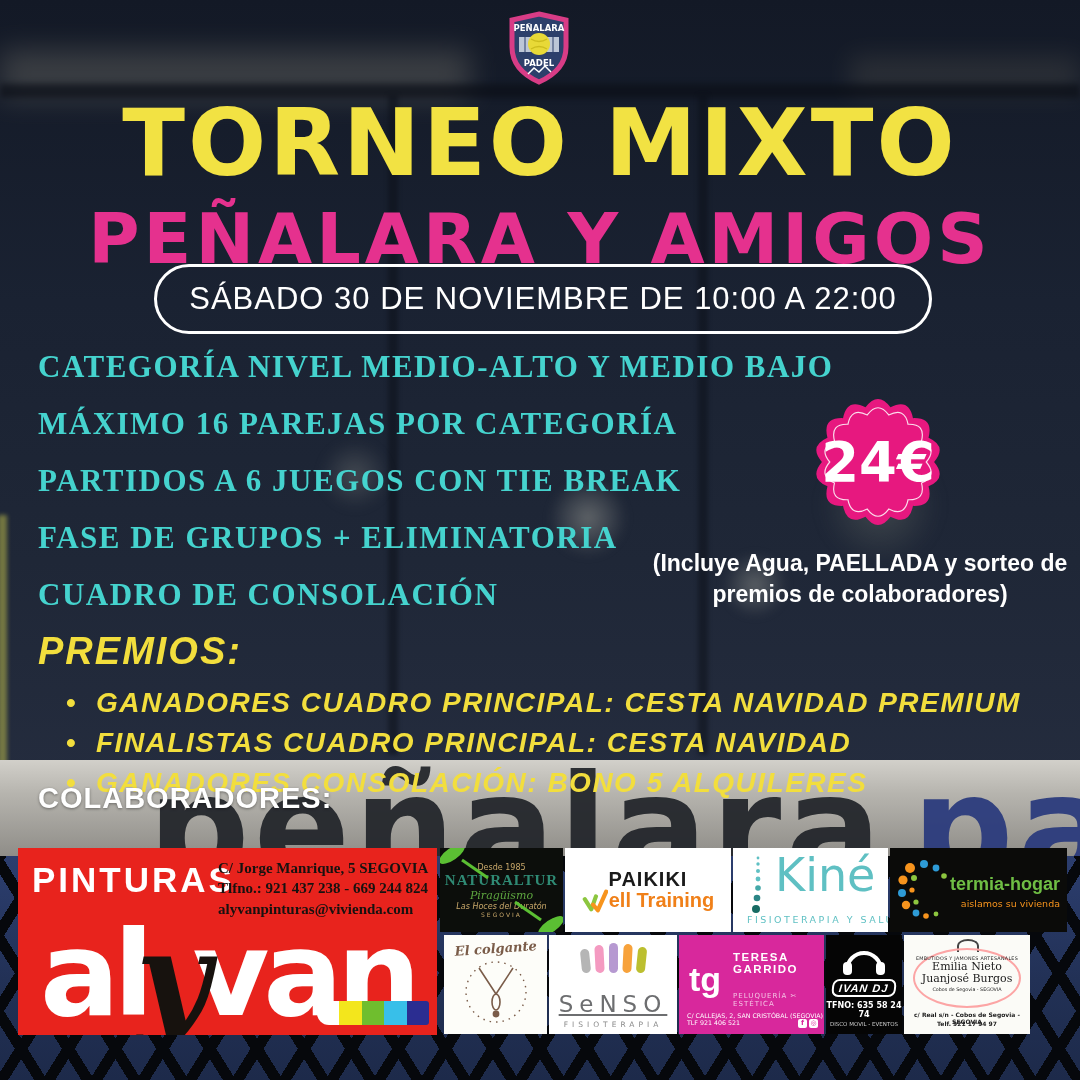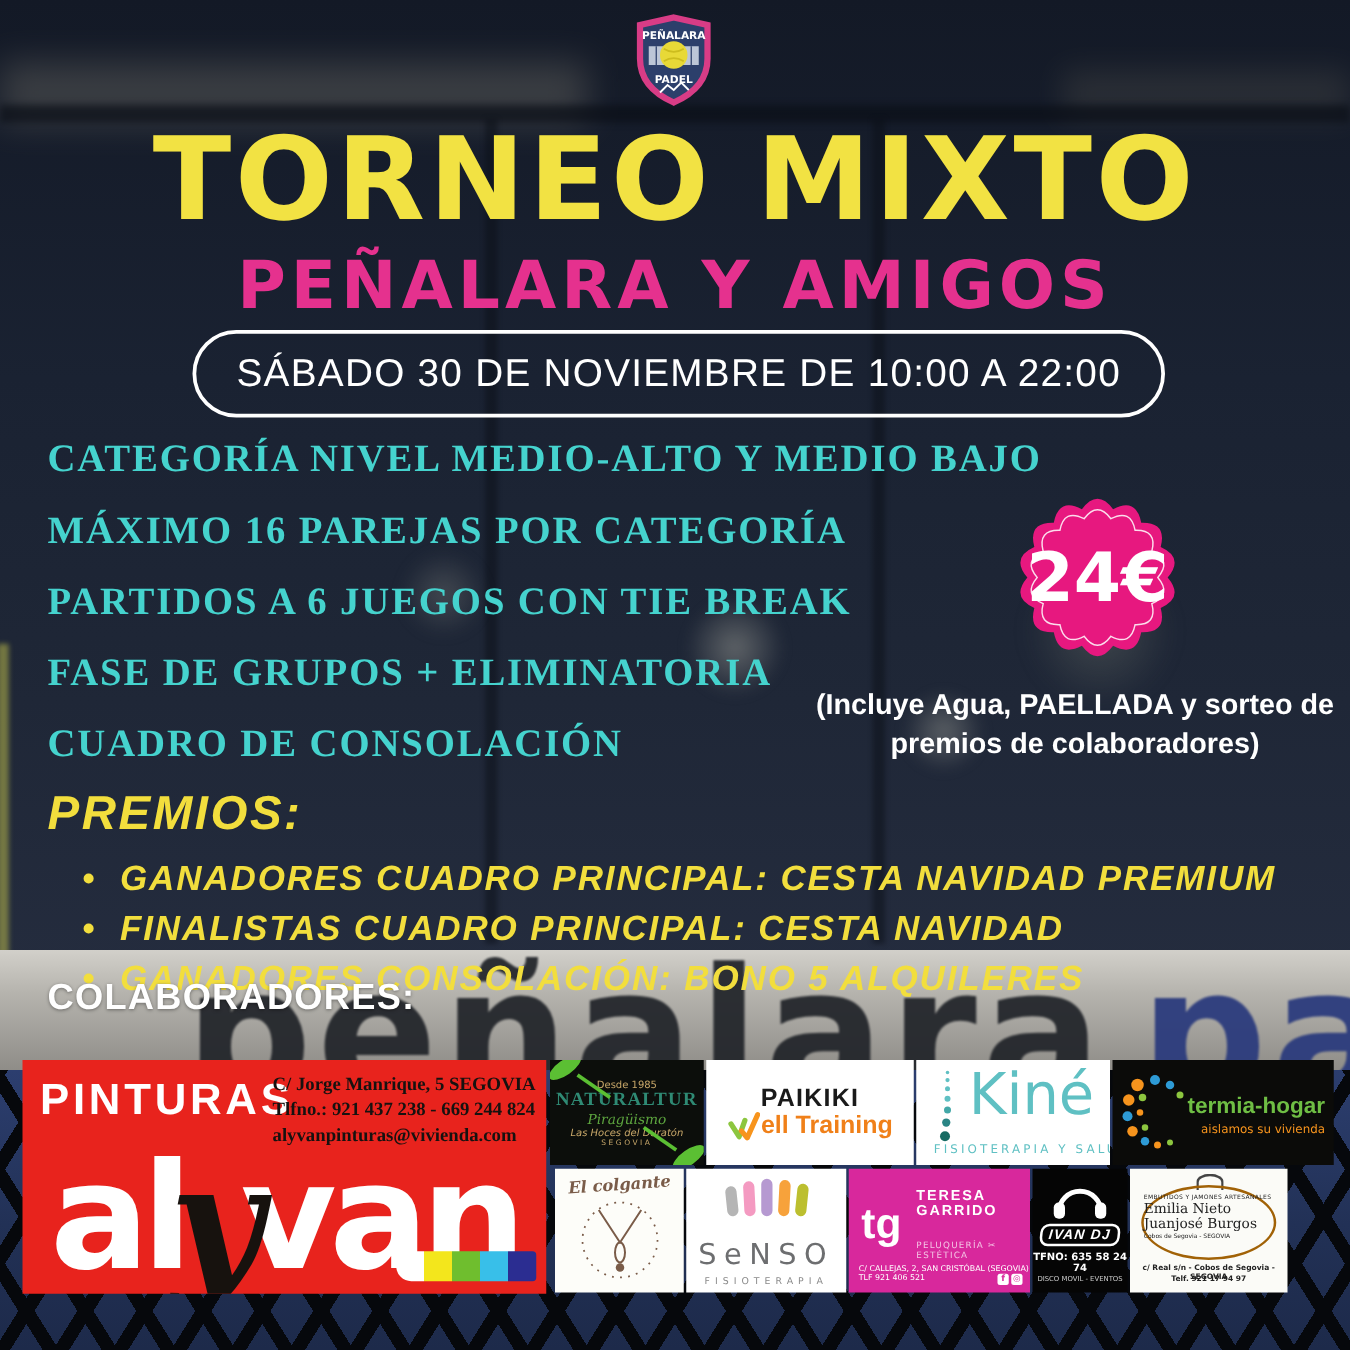--- a/index.html
+++ b/index.html
@@ -30,21 +30,21 @@
   .net{left:0;top:856px;width:1080px;height:224px;
     background:
       repeating-linear-gradient(58deg, rgba(0,0,0,0) 0 29px, #06080c 29px 40px),
       repeating-linear-gradient(-58deg, rgba(0,0,0,0) 0 29px, #06080c 29px 40px),
       linear-gradient(180deg,#2c3e6f 0%,#223156 55%,#1d2a4a 100%);}
   
   .logo{position:absolute;left:506px;top:11px;}
   .title{position:absolute;left:0;top:90px;width:1080px;margin:0;text-align:center;
     font-size:92px;font-weight:bold;color:#f2e243;letter-spacing:3px;white-space:nowrap;}
   .subtitle{position:absolute;left:0;top:198px;width:1080px;margin:0;text-align:center;
-    font-size:53px;font-weight:bold;color:#e5318e;letter-spacing:4px;white-space:nowrap;}
+    font-size:70px;font-weight:bold;color:#e5318e;letter-spacing:4px;white-space:nowrap;}
   .pill{position:absolute;left:154px;top:264px;width:772px;height:64px;border:3px solid #fff;
     border-radius:38px;display:flex;align-items:center;justify-content:center;
     color:#fff;font-size:31px;letter-spacing:1px;font-family:"Liberation Sans",sans-serif;white-space:nowrap;}
   .details{position:absolute;left:38px;top:338px;}
   .detail-item{height:57px;line-height:57px;font-family:"Liberation Serif",serif;font-weight:bold;
     font-size:31px;color:#45d3ce;letter-spacing:1.5px;white-space:nowrap;}
   .badge{position:absolute;left:793px;top:377px;width:170px;height:170px;}
   .incluye{position:absolute;left:640px;top:548px;width:440px;text-align:center;color:#fff;
     font-family:"Liberation Sans",sans-serif;font-weight:bold;font-size:23px;line-height:31px;}
   .premios{position:absolute;left:38px;top:630px;}
@@ -95,42 +95,42 @@
     padding-top:6px;transform:rotate(-4deg);}
   .sp-senso{left:549px;top:935px;width:128px;height:99px;background:#fff;
     display:flex;flex-direction:column;align-items:center;justify-content:center;}
   .senso-ovals{display:flex;gap:5px;align-items:flex-end;height:32px;}
   .senso-ovals i{display:block;width:9px;border-radius:5px;}
   .so1{height:24px;background:#b5b5b5;transform:rotate(-6deg);}
   .so2{height:28px;background:#f49ac1;transform:rotate(-3deg);}
   .so3{height:30px;background:#b699d1;}
   .so4{height:29px;background:#f7a23b;transform:rotate(3deg);}
   .so5{height:26px;background:#bcbf2f;transform:rotate(6deg);}
-  .senso-name{font-size:23px;color:#6d6e70;letter-spacing:6px;margin-top:18px;font-family:"DejaVu Sans",sans-serif;}
+  .senso-name{font-size:23px;color:#6d6e70;letter-spacing:6px;margin-top:18px;font-family:"DejaVu Sans",sans-serif;text-decoration:underline;}
   .senso-tag{font-size:7.5px;letter-spacing:4px;color:#8a8a8a;margin-top:3px;}
   .sp-teresa{left:679px;top:935px;width:145px;height:99px;background:#d8289c;color:#fff;}
   .tg-row{display:flex;align-items:center;gap:12px;padding:16px 0 0 10px;}
   .tg-mono{font-size:34px;font-weight:bold;line-height:.9;font-family:"Liberation Sans",sans-serif;}
   .tg-name{font-size:11.5px;letter-spacing:1.5px;font-weight:bold;font-family:"Liberation Sans",sans-serif;}
   .tg-tag{font-size:7px;color:#f4c3e4;letter-spacing:1px;margin-top:17px;}
   .tg-addr{position:absolute;left:8px;bottom:8px;font-size:6.3px;}
   .tg-icons{position:absolute;right:6px;bottom:6px;display:flex;gap:2px;}
   .tg-icons b{width:9px;height:9px;background:#fff;color:#d8289c;font-size:7px;line-height:9px;
     text-align:center;display:block;border-radius:2px;}
   .sp-ivandj{left:826px;top:935px;width:76px;height:99px;background:#050505;color:#fff;
     display:flex;flex-direction:column;align-items:center;justify-content:center;text-align:center;}
   .dj-name{border:2px solid #fff;border-radius:7px;font-style:italic;font-weight:bold;font-size:11px;
     padding:1px 5px;margin-top:3px;letter-spacing:1px;transform:skewX(-6deg);font-family:"Liberation Sans",sans-serif;}
   .dj-phone{font-size:8px;font-weight:bold;margin-top:4px;}
   .dj-tag{font-size:5.5px;color:#ccc;margin-top:2px;}
   .sp-emilia{left:904px;top:935px;width:126px;height:99px;background:#fbfbf7;color:#222;}
   .em-knob{position:absolute;left:53px;top:4px;width:18px;height:11px;border:2px solid #444;
     border-bottom:none;border-radius:50% 50% 0 0;}
-  .em-oval{position:absolute;left:9px;top:13px;width:104px;height:56px;border:2px solid #a16207;
-    border-radius:50%;text-align:left;}
+  .em-oval{position:absolute;left:9px;top:13px;width:104px;height:56px;border:2px solid #fca5a5;
+    border-radius:50%;text-align:center;}
   .em-arc{font-size:4.8px;padding-top:6px;letter-spacing:.3px;}
   .em-n{font-family:"DejaVu Serif",serif;font-size:11px;line-height:12px;}
   .em-arcb{font-size:4.8px;margin-top:2px;}
   .em-addr{position:absolute;left:0;width:100%;top:76px;text-align:center;font-size:6px;font-weight:bold;}
   .em-phone{position:absolute;left:0;width:100%;top:85px;text-align:center;font-size:6px;font-weight:bold;}
 </style>
 </head>
 <body>
 
 <div class="poster">

